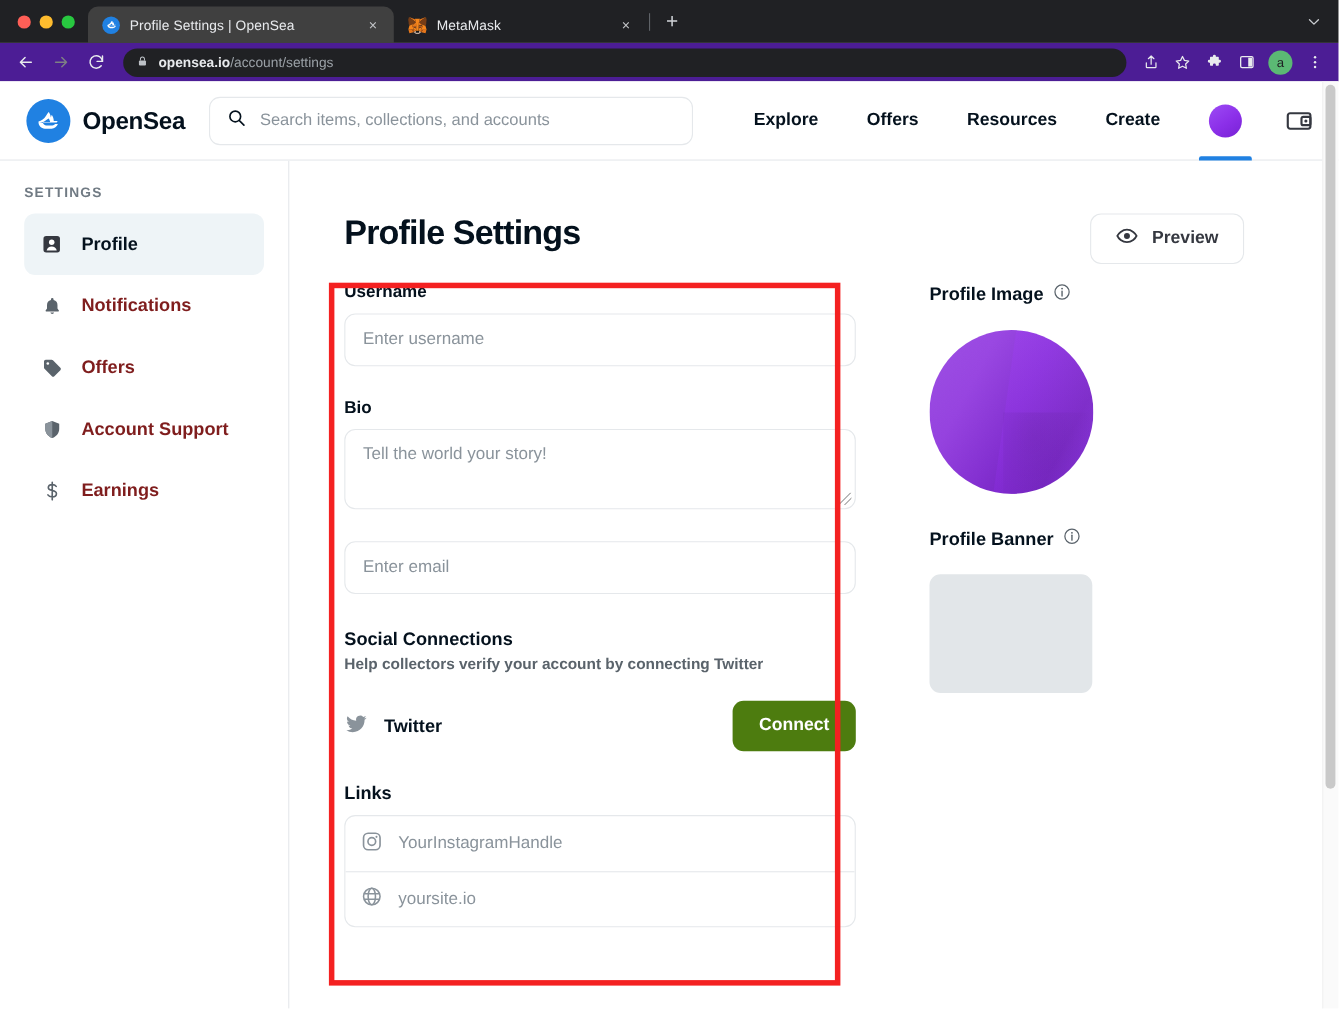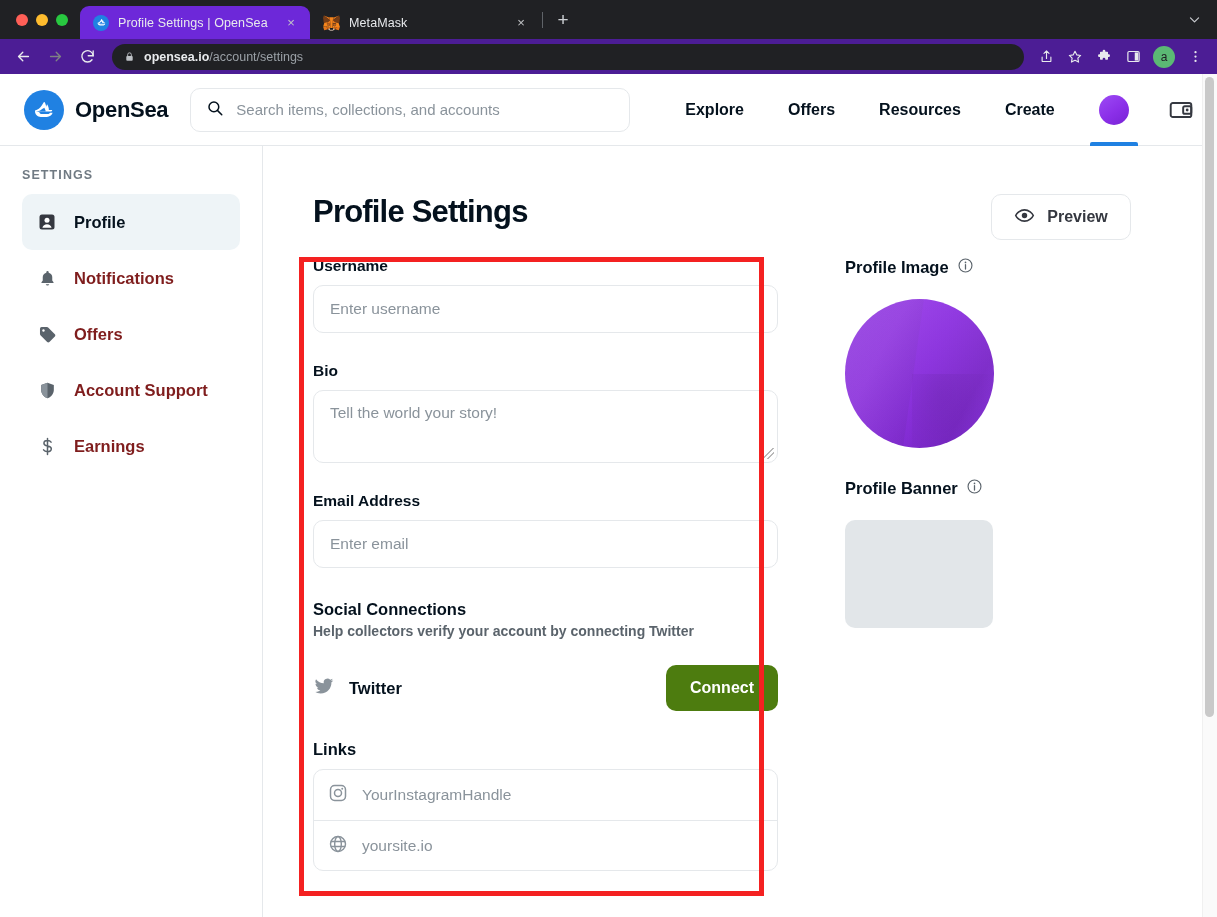--- a/index.html
+++ b/index.html
@@ -21,21 +21,21 @@
   .dot { width: 12px; height: 12px; border-radius: 50%; }
   .dot.red { background: #ff5f57; }
   .dot.yellow { background: #febc2e; }
   .dot.green { background: #28c840; }
 
   .tab {
     height: 33px; display: flex; align-items: center; gap: 9px;
     padding: 0 10px 0 13px; border-radius: 9px 9px 0 0;
     font-size: 12.5px; color: #e8eaed; position: relative; min-width: 180px;
   }
-  .tab.active { background: #6d28d9; width: 230px; }
+  .tab.active { background: #404040; width: 278px; }
   .tab.inactive { background: transparent; width: 230px; }
   .tab-title { flex: 1; white-space: nowrap; overflow: hidden; text-overflow: ellipsis; letter-spacing: .1px; }
   .tab-close {
     width: 18px; height: 18px; border-radius: 50%; display: flex;
     align-items: center; justify-content: center; color: #c3c5c8; font-size: 13px;
     flex: 0 0 auto;
   }
   .favicon-os {
     width: 16px; height: 16px; border-radius: 50%; background: #2081e2;
     display: flex; align-items: center; justify-content: center; flex: 0 0 auto;
@@ -481,21 +481,20 @@
               <div class="field-label">Bio</div>
               <div class="textarea-box">
                 <span class="input-ph">Tell the world your story!</span>
                 <span class="resize-grip"></span>
               </div>
             </div>
 
             <div class="gap-28"></div>
 
             <div class="field">
-              <div class="field-label">Email Address</div>
               <div class="input-box">
                 <span class="input-ph">Enter email</span>
               </div>
             </div>
 
             <div class="gap-31"></div>
 
             <div>
               <div class="section-title">Social Connections</div>
               <div class="section-sub">Help collectors verify your account by connecting Twitter</div>

